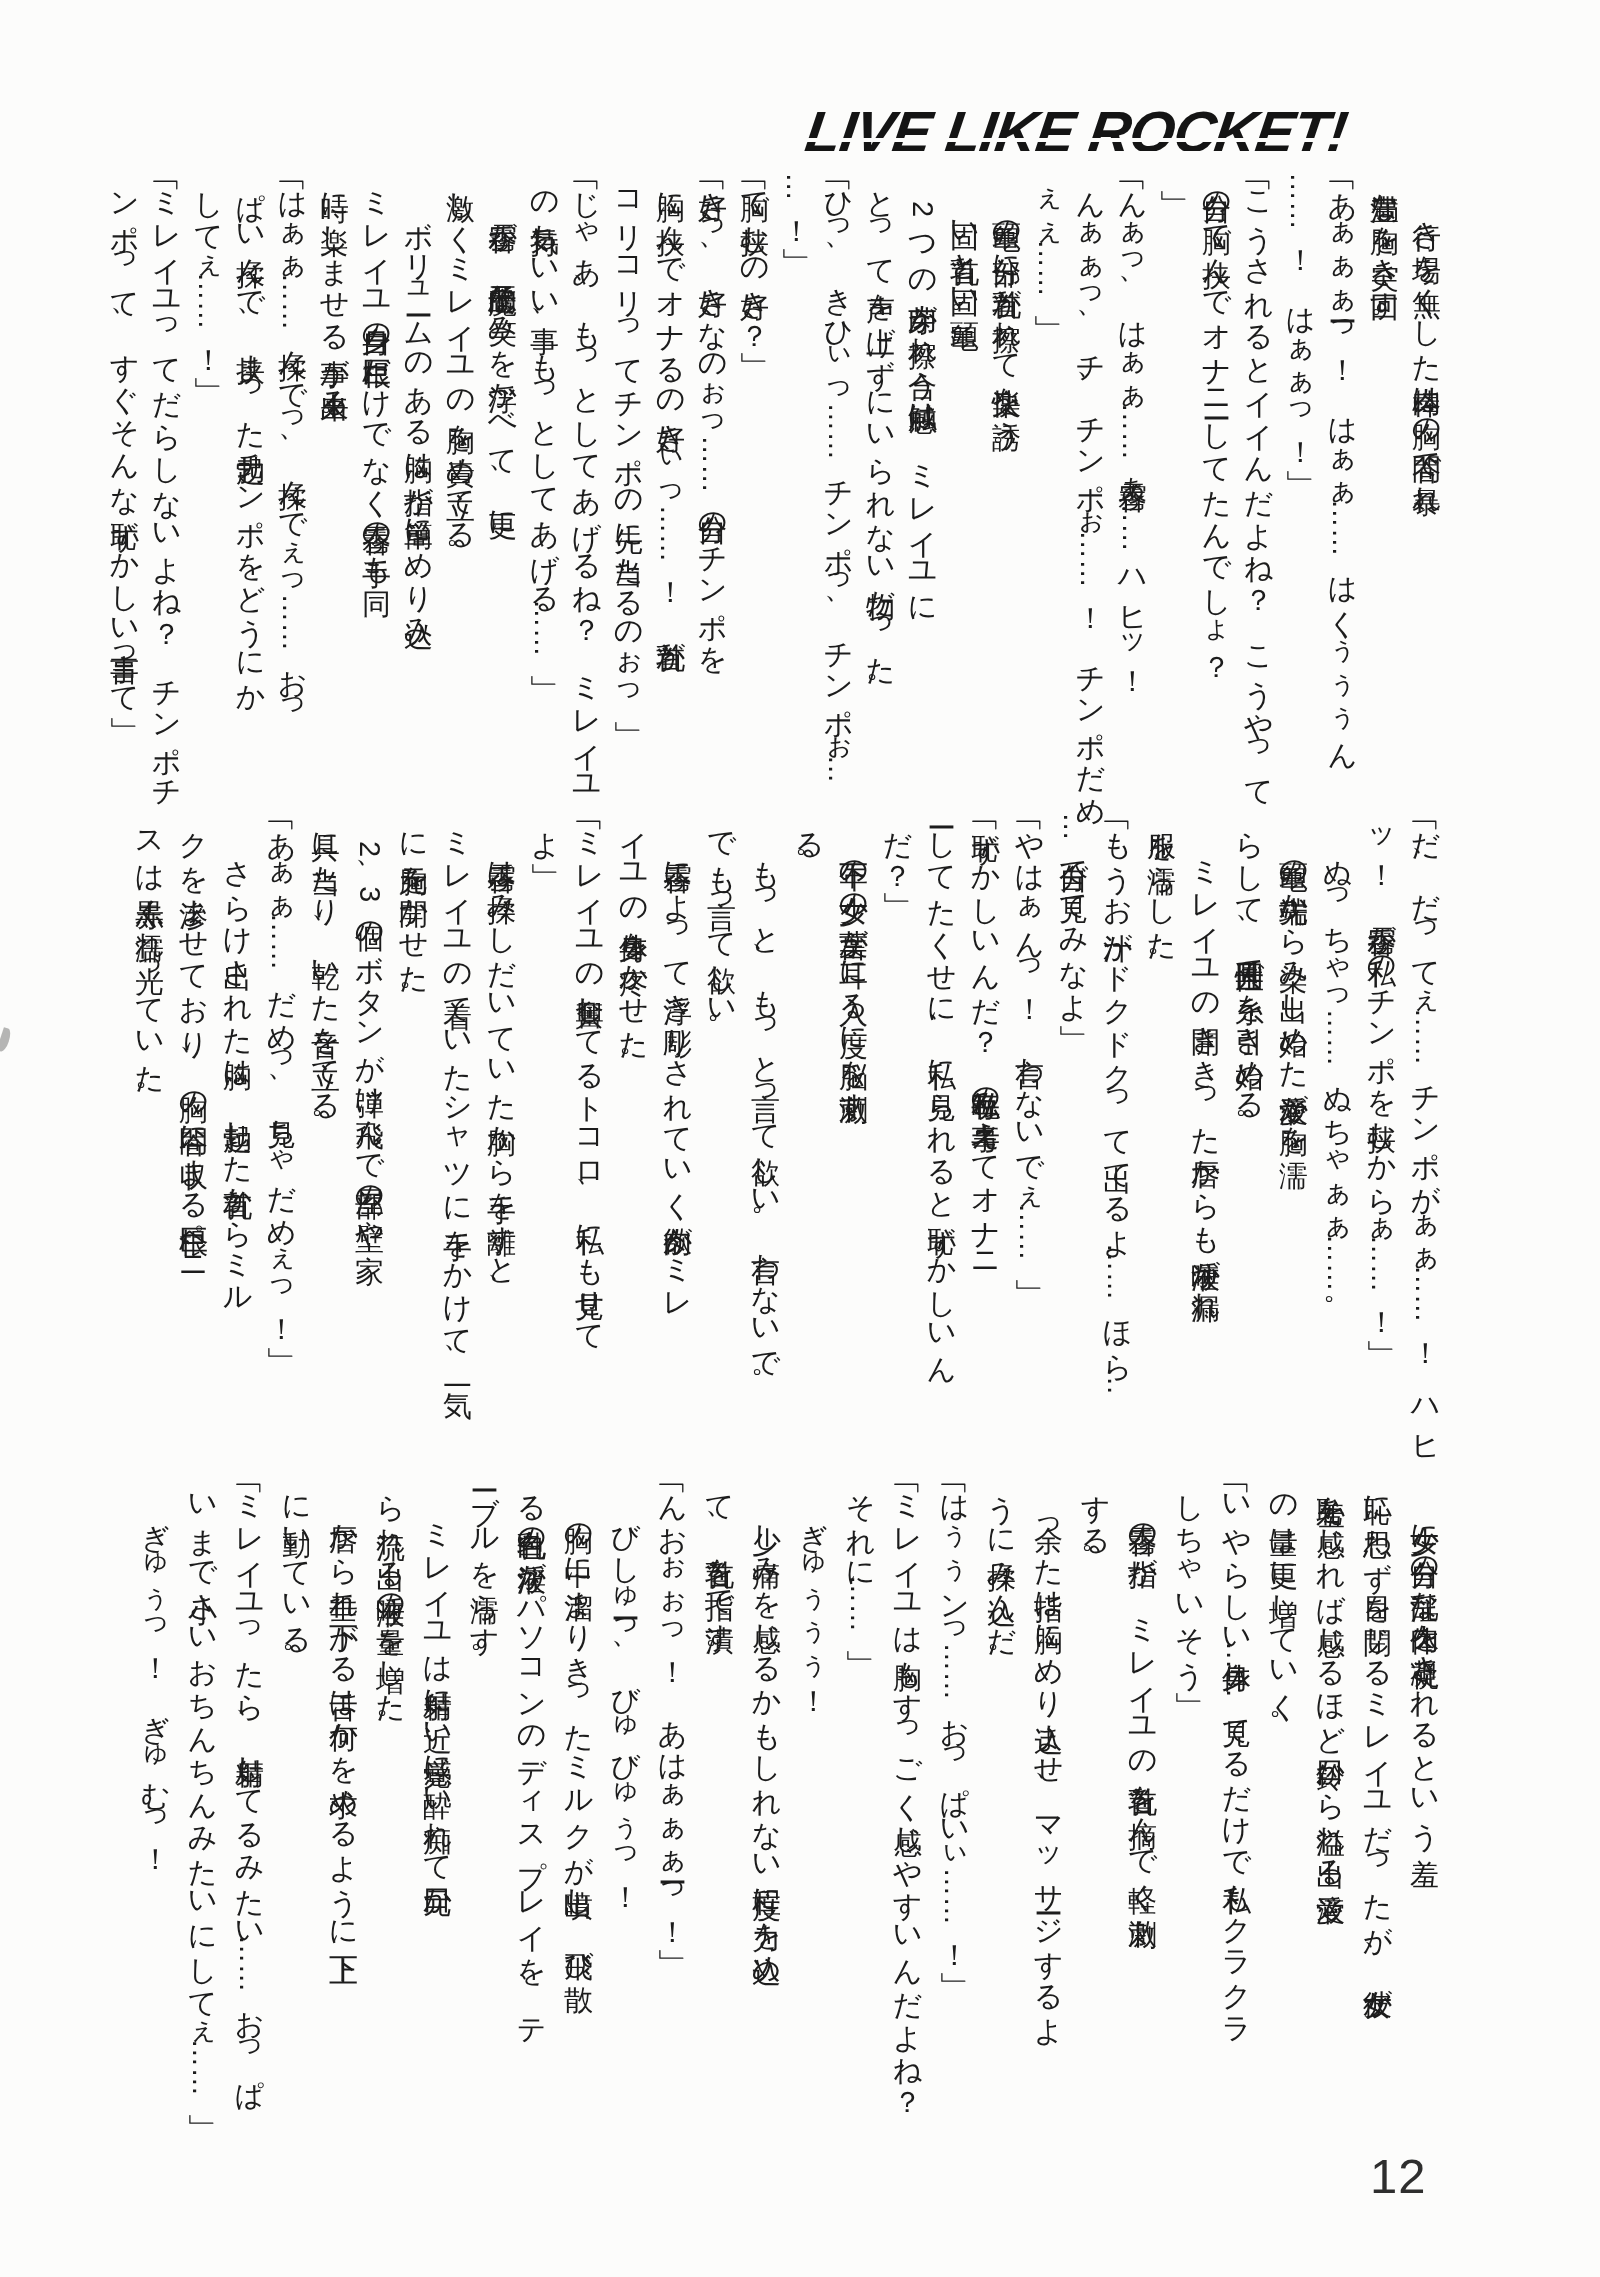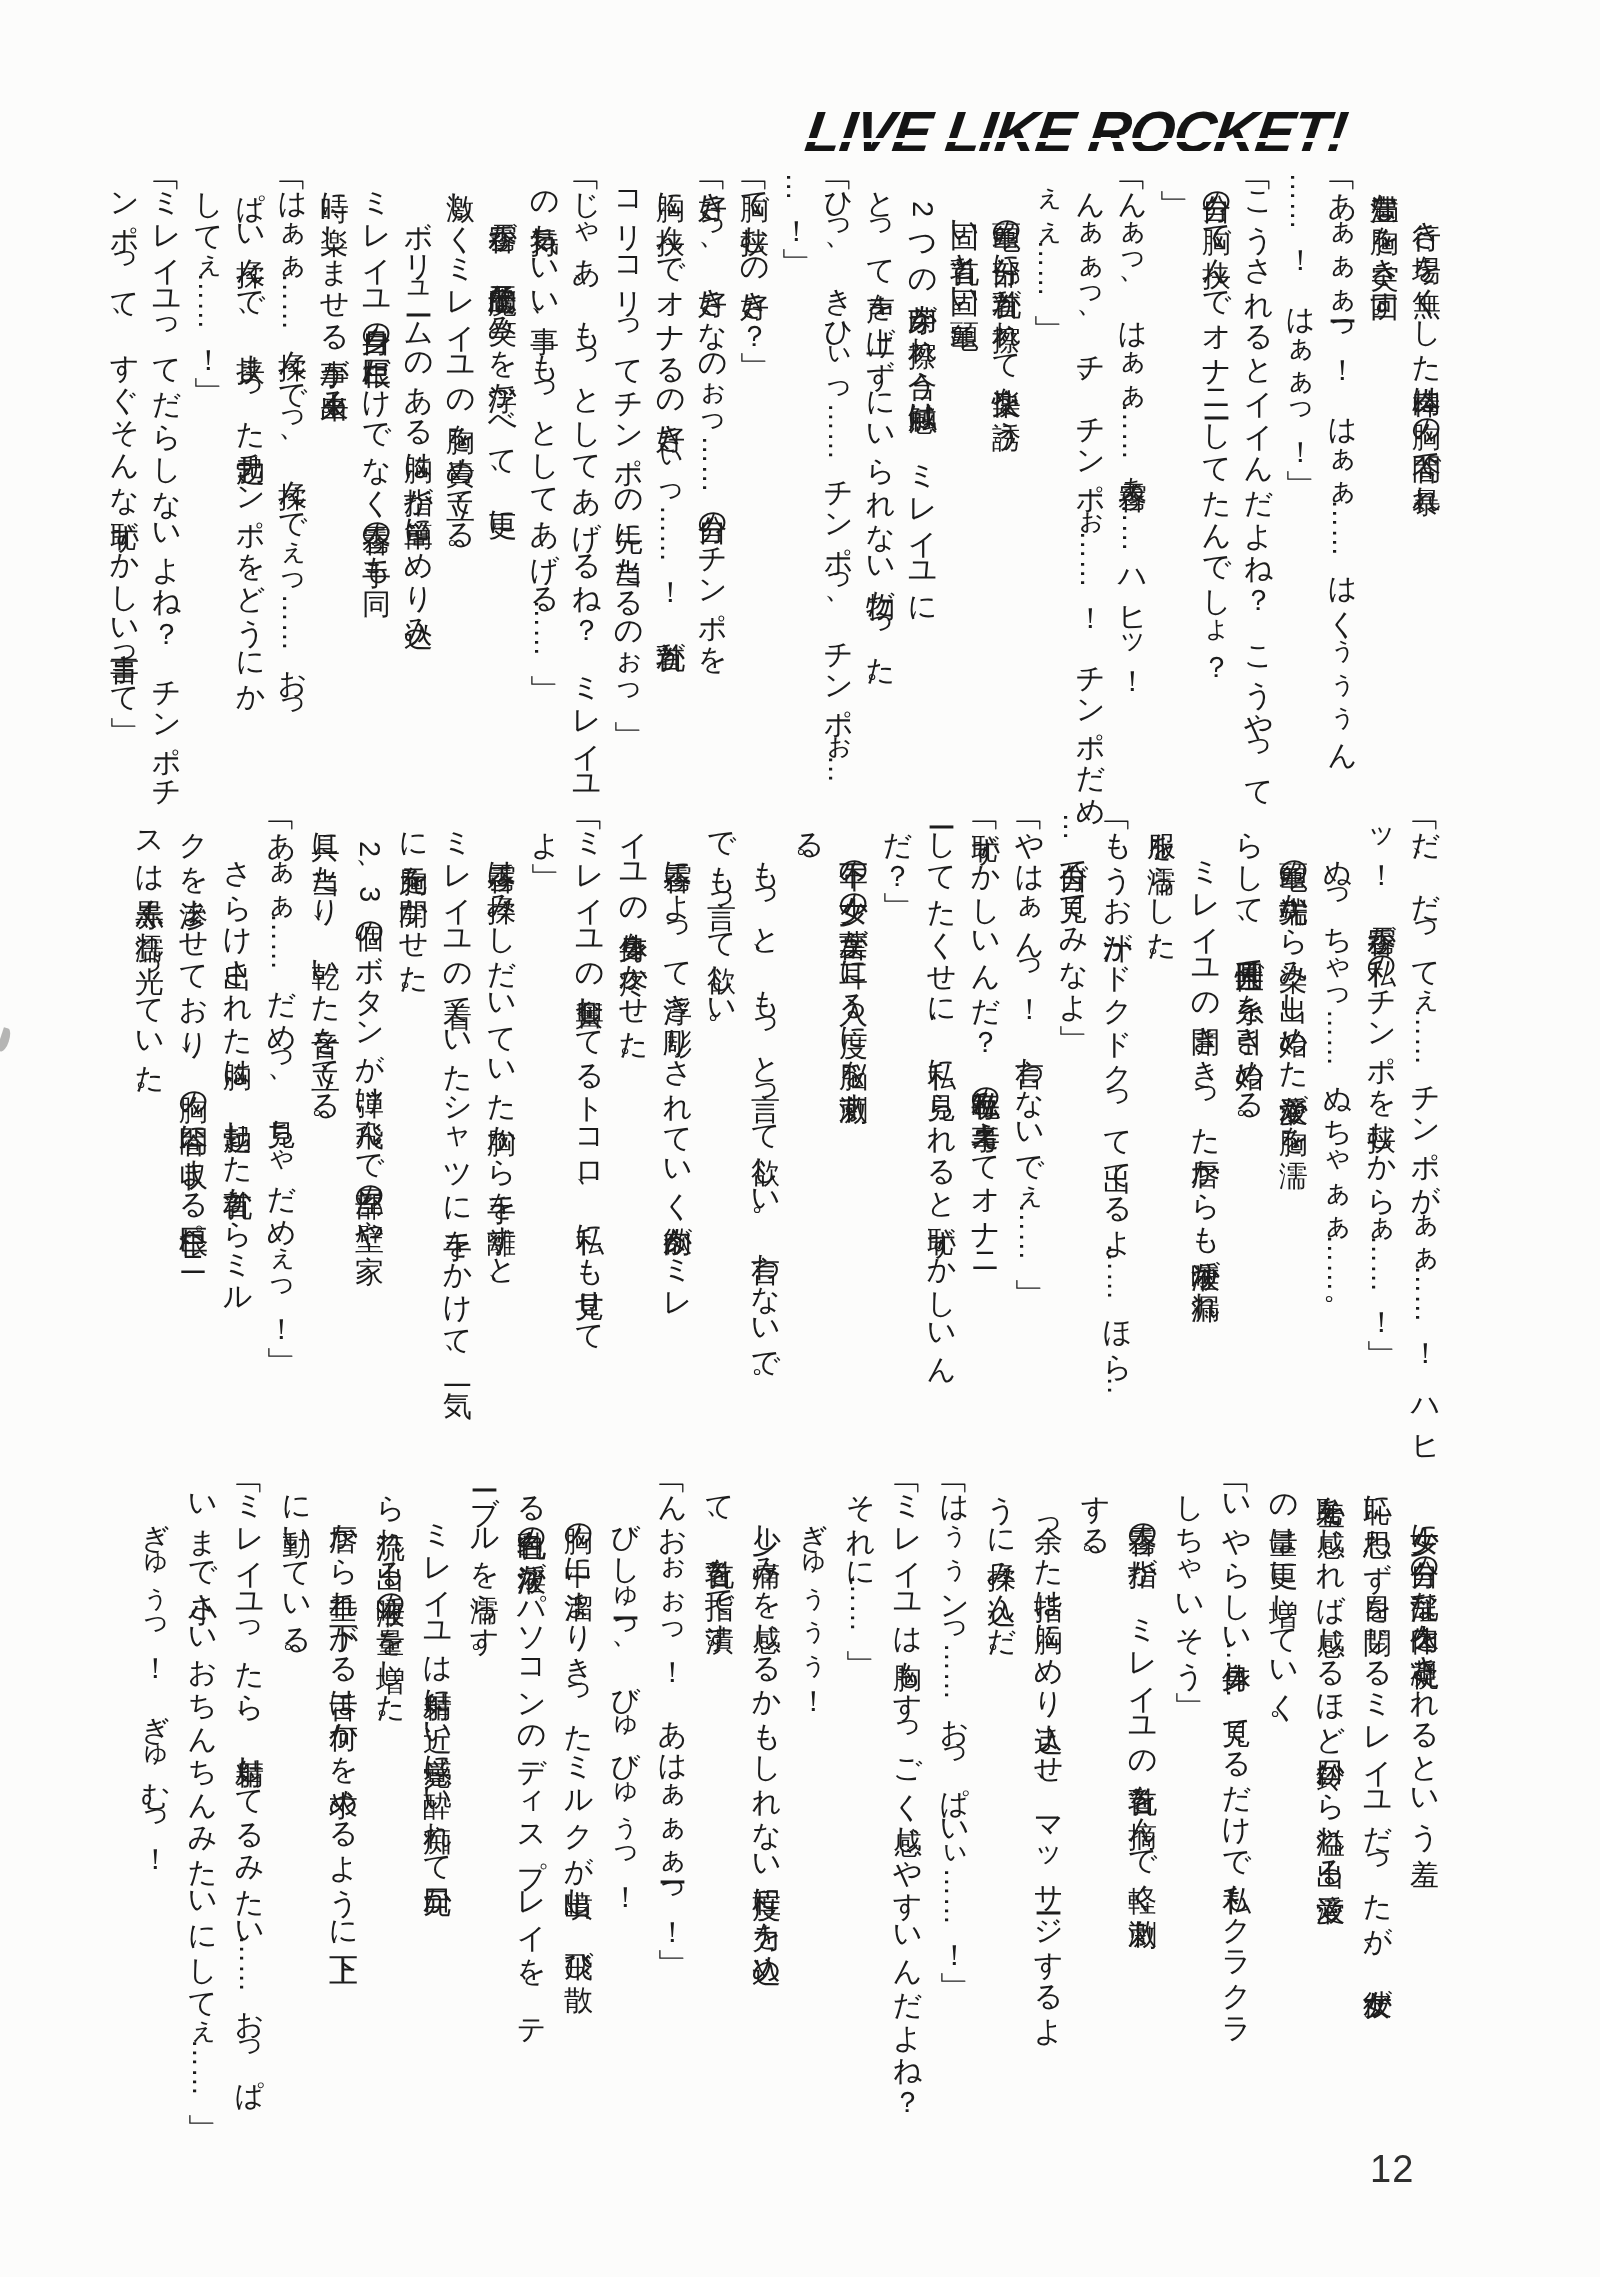--- a/index.html
+++ b/index.html
@@ -57,21 +57,21 @@
     white-space: nowrap;
   }
   .band1 .vcol { line-height: 42px; }
   .band2 .vcol { line-height: 44px; }
   .band3 .vcol { line-height: 47px; }
   
   .pagenum {
     position: absolute;
     left: 1370px;
     top: 2148px;
-    font-size: 38px;
+    font-size: 49px;
     color: #2e2e2e;
     letter-spacing: 1px;
   }
   
   .edge-mark {
     position: absolute;
     left: 0;
     top: 1028px;
     width: 9px;
     height: 24px;

